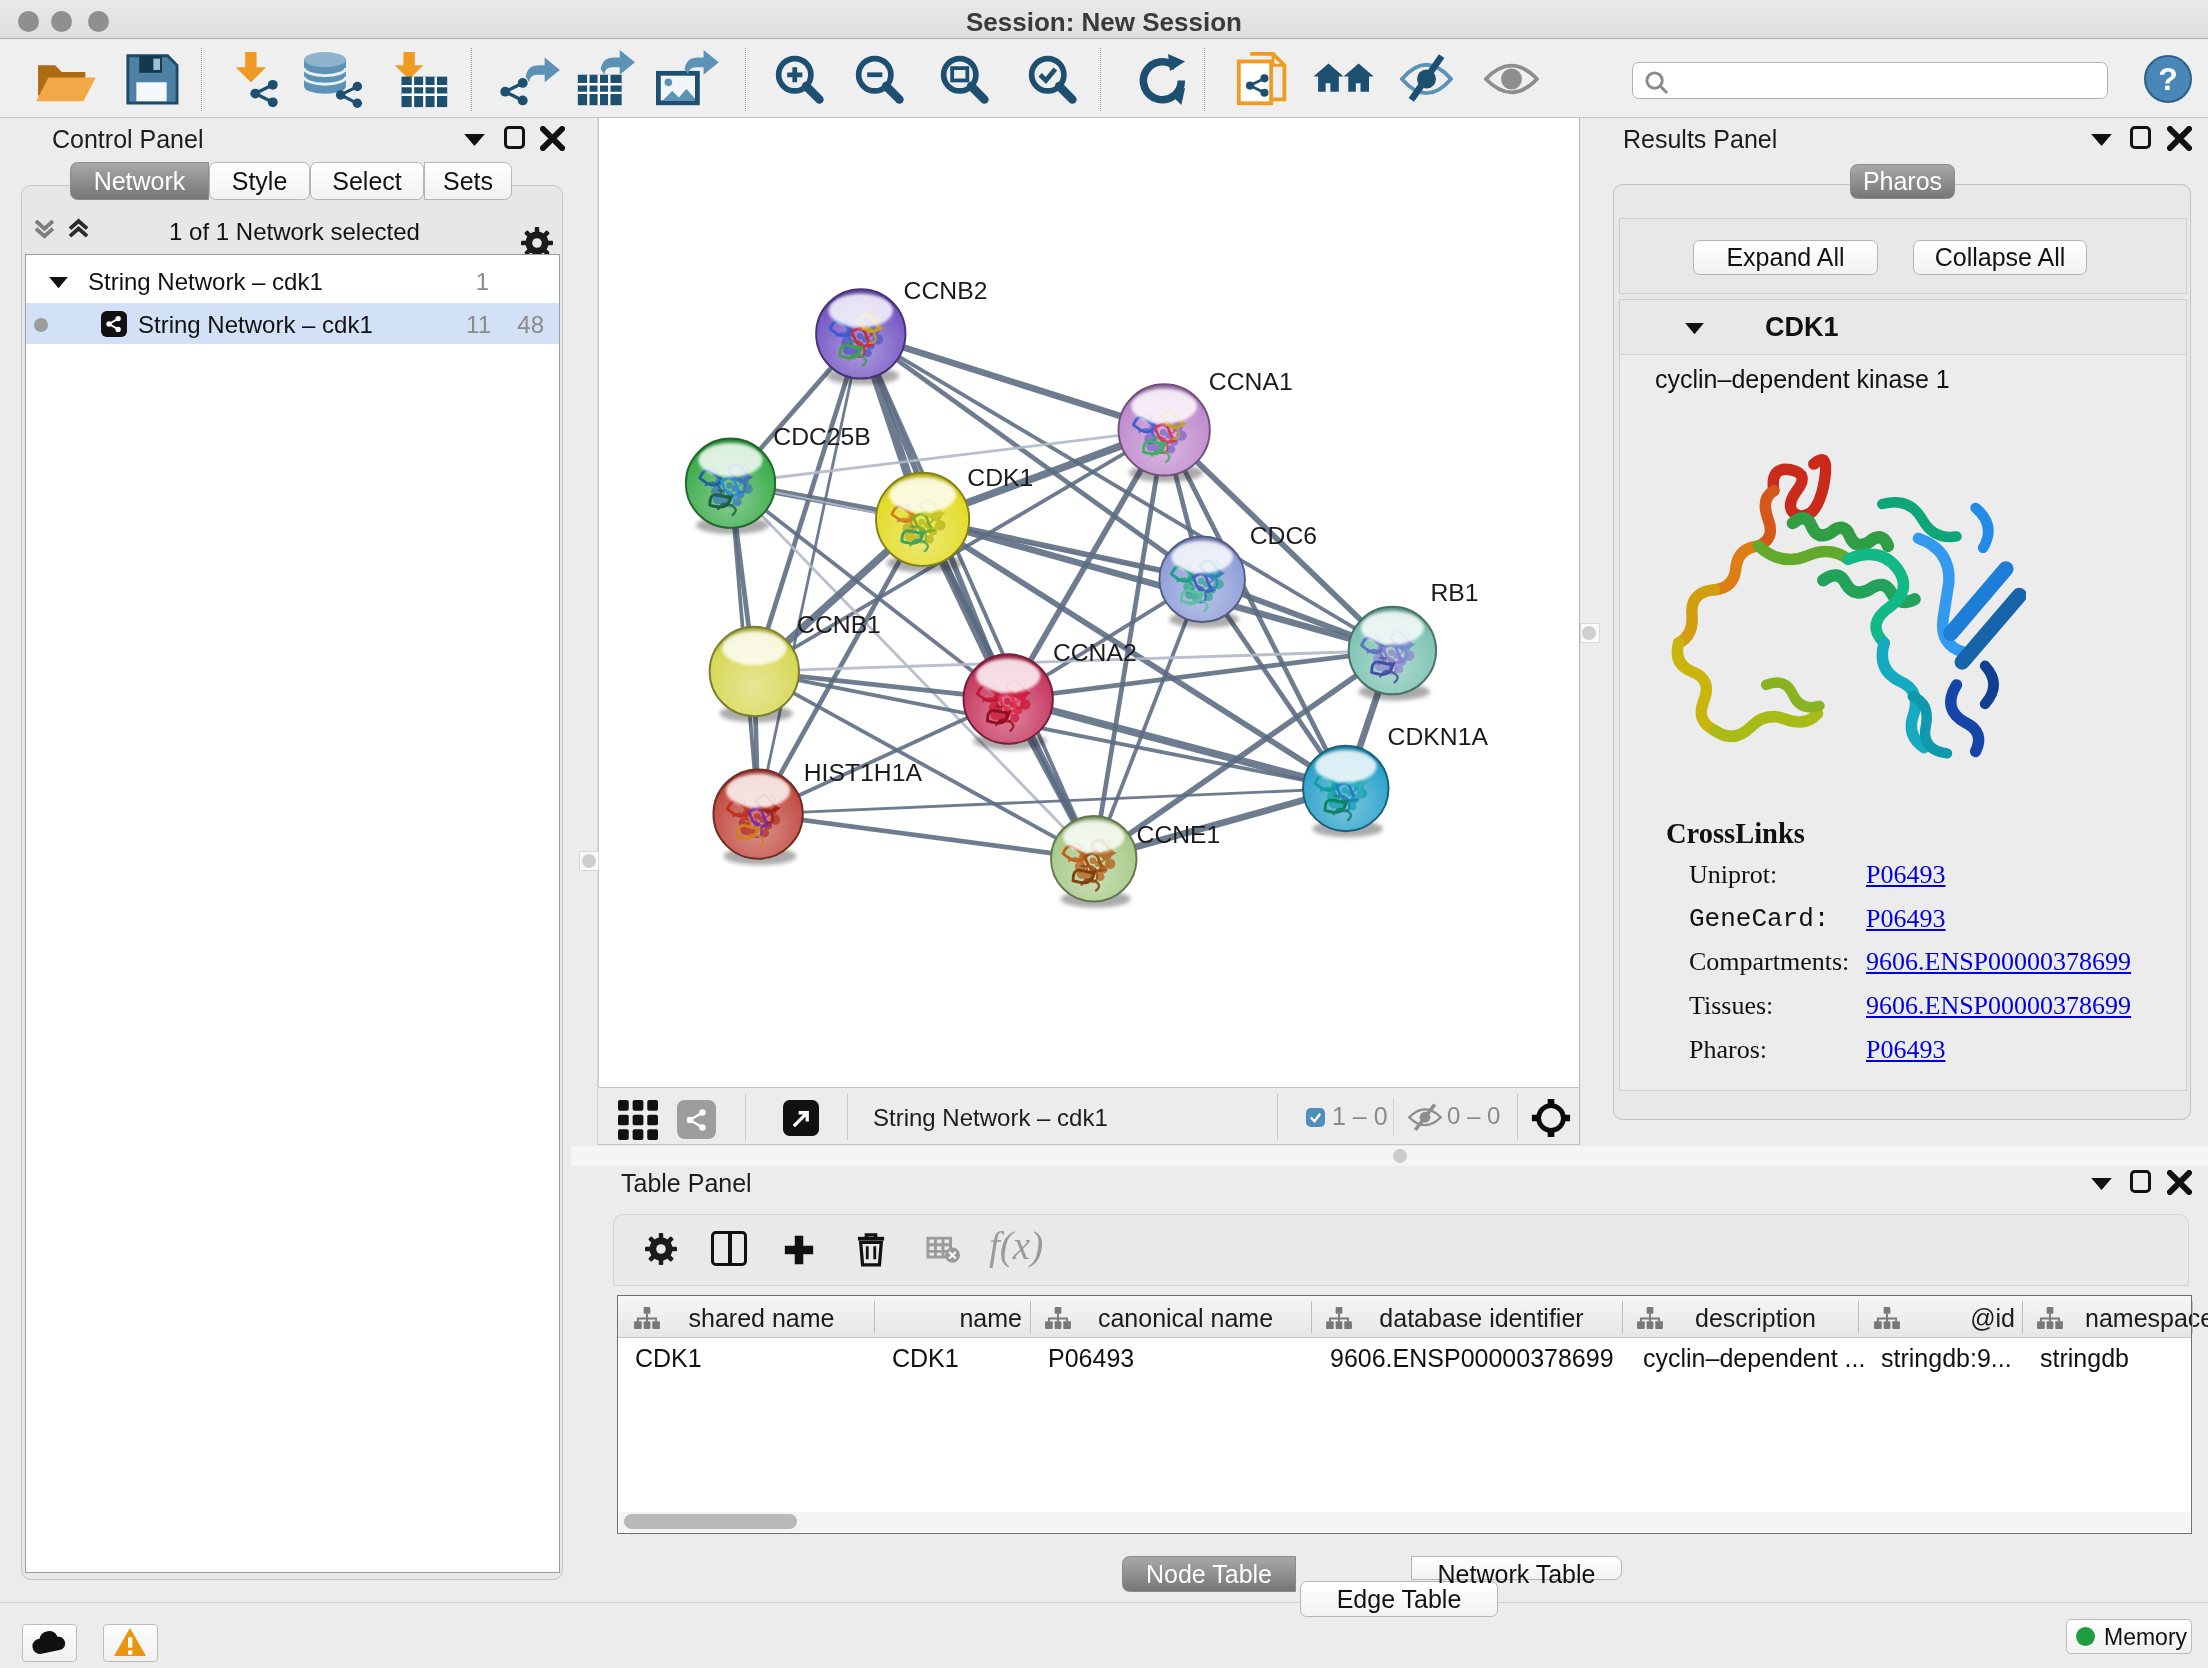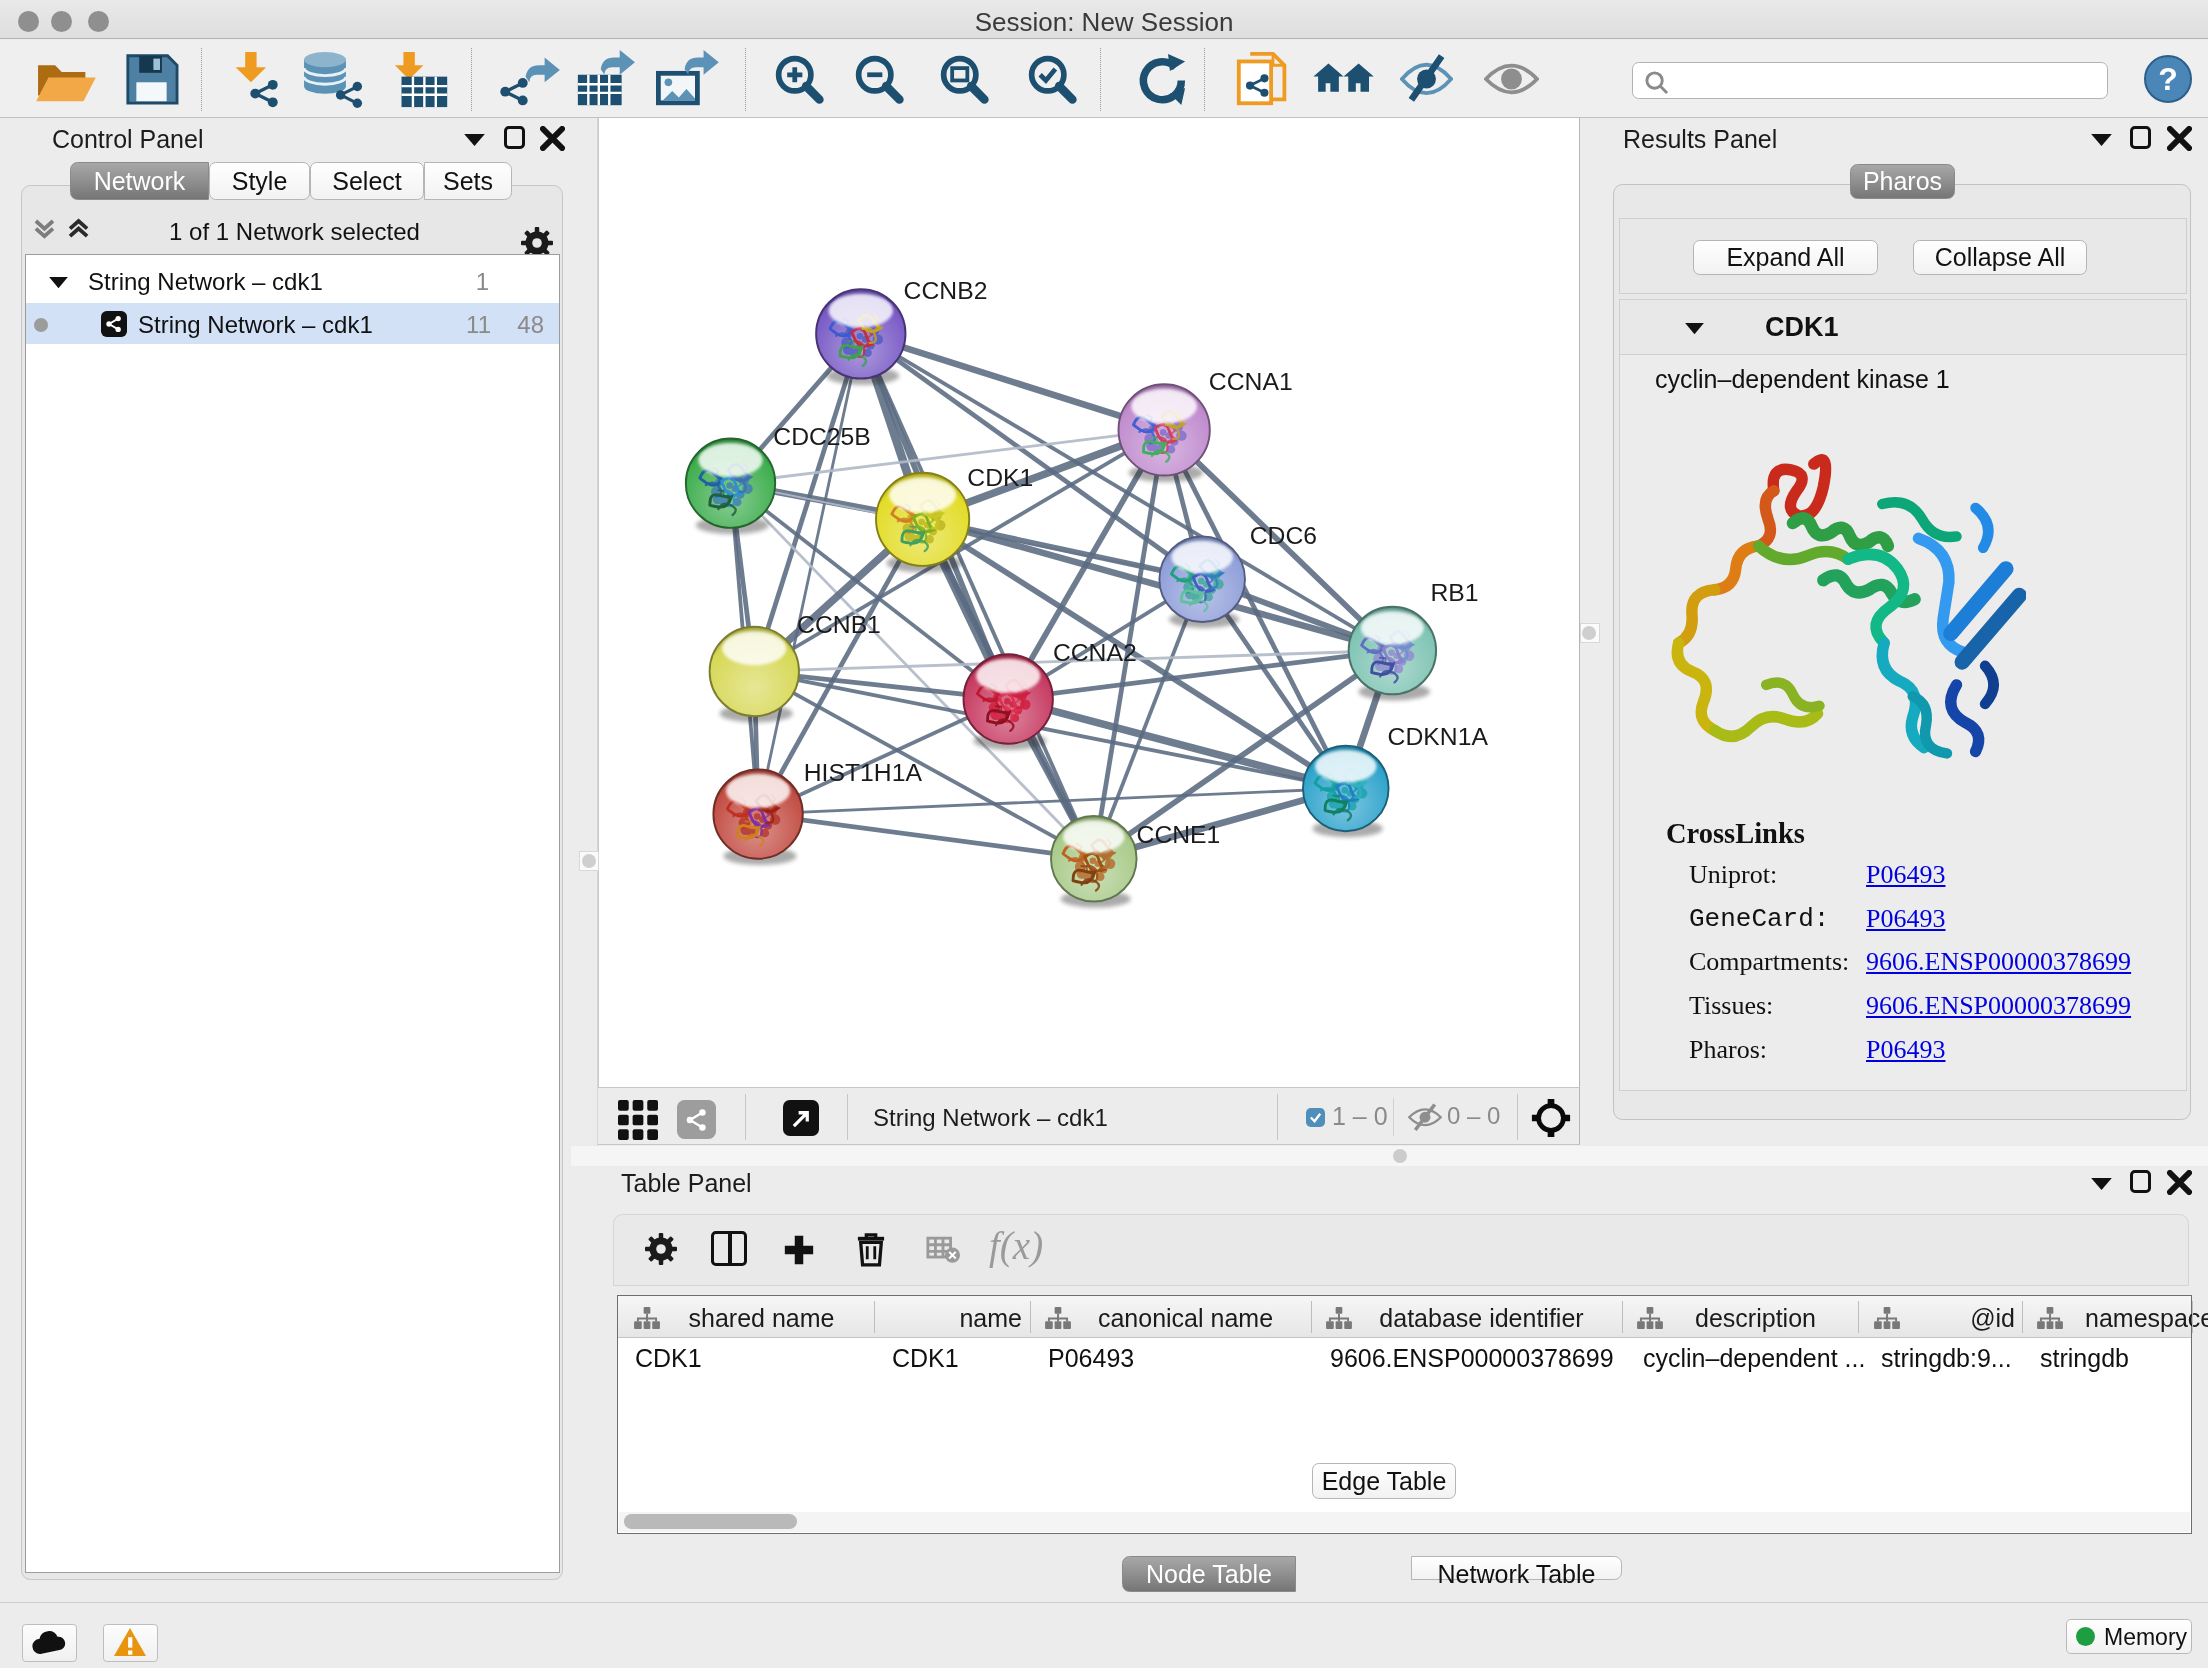--- a/index.html
+++ b/index.html
@@ -1,21 +1,21 @@
 <!DOCTYPE html>
 <html style="font-size:15px"><head><meta charset="utf-8">
 <style>
 *{margin:0;padding:0;box-sizing:border-box}
 html,body{width:2208px;height:1668px;overflow:hidden;background:#ececec;
  font-family:"Liberation Sans",sans-serif;-webkit-font-smoothing:antialiased}
 .abs{position:absolute}
 .titlebar{position:absolute;left:0;top:0;width:2208px;height:39px;
  background:linear-gradient(#e9e9e9,#dedede);border-bottom:1px solid #b3b3b3}
 .tl{position:absolute;top:11.4px;width:21px;height:21px;border-radius:50%;background:#8f8f8f}
-.title{position:absolute;top:6.7px;left:0;width:2208px;text-align:center;font-size:26px;color:#3a3a3a;font-weight:400}
+.title{position:absolute;top:6.7px;left:0;width:2208px;text-align:center;font-size:26px;color:#3a3a3a;font-weight:700}
 .toolbar{position:absolute;left:0;top:40px;width:2208px;height:78px;background:#efefef;border-bottom:1px solid #c1c1c1}
 .tsep{position:absolute;top:7.6px;height:63px;border-left:1.9px dotted #9a9a9a}
 .panel-title{font-size:25px;color:#1c1c1c}
 .wbtn{position:absolute;border:1px solid #b5b5b5;background:linear-gradient(#ffffff,#f2f2f2);border-radius:6.7px;
  text-align:center;font-size:25px;color:#111;z-index:5}
 .seltab{background:linear-gradient(#a8a8a8,#767676);color:#fff;border:1px solid #8a8a8a}
 svg{display:block}
 .link{color:#0000e0;text-decoration:underline}
 </style></head>
 <body>
@@ -1037,21 +1037,21 @@
 <div class="abs" style="left:635px;top:1344px;font-size:25px;color:#111;white-space:nowrap">CDK1</div>
 <div class="abs" style="left:892px;top:1344px;font-size:25px;color:#111;white-space:nowrap">CDK1</div>
 <div class="abs" style="left:1048px;top:1344px;font-size:25px;color:#111;white-space:nowrap">P06493</div>
 <div class="abs" style="left:1330px;top:1344px;font-size:25px;color:#111;white-space:nowrap">9606.ENSP00000378699</div>
 <div class="abs" style="left:1643px;top:1344px;font-size:25px;color:#111;white-space:nowrap">cyclin–dependent ...</div>
 <div class="abs" style="left:1881px;top:1344px;font-size:25px;color:#111;white-space:nowrap">stringdb:9...</div>
 <div class="abs" style="left:2040px;top:1344px;font-size:25px;color:#111;white-space:nowrap">stringdb</div>
 <div class="abs" style="left:619px;top:1512px;width:1571px;height:20px;background:#f4f4f4"></div>
 <div class="abs" style="left:624px;top:1514px;width:173px;height:15px;background:#b9b9b9;border-radius:7.6px"></div>
 <div class="abs wbtn seltab" style="left:1122px;top:1556px;width:174px;height:36px;line-height:34px;border-radius:7.6px 0 0 7.6px">Node Table</div>
-<div class="abs wbtn " style="left:1300px;top:1463px;width:144px;height:36px;line-height:34px;margin-left:12px;">Edge Table</div>
+<div class="abs wbtn " style="left:1300px;top:1581px;width:198px;height:36px;line-height:34px;">Edge Table</div>
 <div class="abs wbtn " style="left:1411px;top:1556px;width:211px;height:24px;line-height:34px;border-radius:0 7.6px 7.6px 0">Network Table</div>
 <div class="abs" style="left:0;top:1602px;width:2208px;height:67px;background:#ececec;border-top:1px solid #cfcfcf"></div>
 <div class="abs" style="left:22px;top:1624px;width:55px;height:38px;background:linear-gradient(#fdfdfd,#f0f0f0);border:1px solid #bdbdbd;border-radius:3.8px"></div>
 <svg class="abs" style="left:31px;top:1631px" width="36" height="24" viewBox="0 0 38 25">
     <path d="M10,24 a8,8 0 0 1 -1,-16 a10,10 0 0 1 19,-2 a7,7 0 0 1 2,14 z" fill="#111"></path>
   </svg>
 <div class="abs" style="left:103px;top:1624px;width:55px;height:38px;background:linear-gradient(#fdfdfd,#f0f0f0);border:1px solid #bdbdbd;border-radius:3.8px"></div>
 <svg class="abs" style="left:112px;top:1626px" width="36" height="32" viewBox="0 0 38 34">
     <path d="M19,2 L36,32 H2 Z" fill="#e8940f"></path>
     <rect x="17" y="12" width="4.5" height="11" fill="#fff"></rect>

